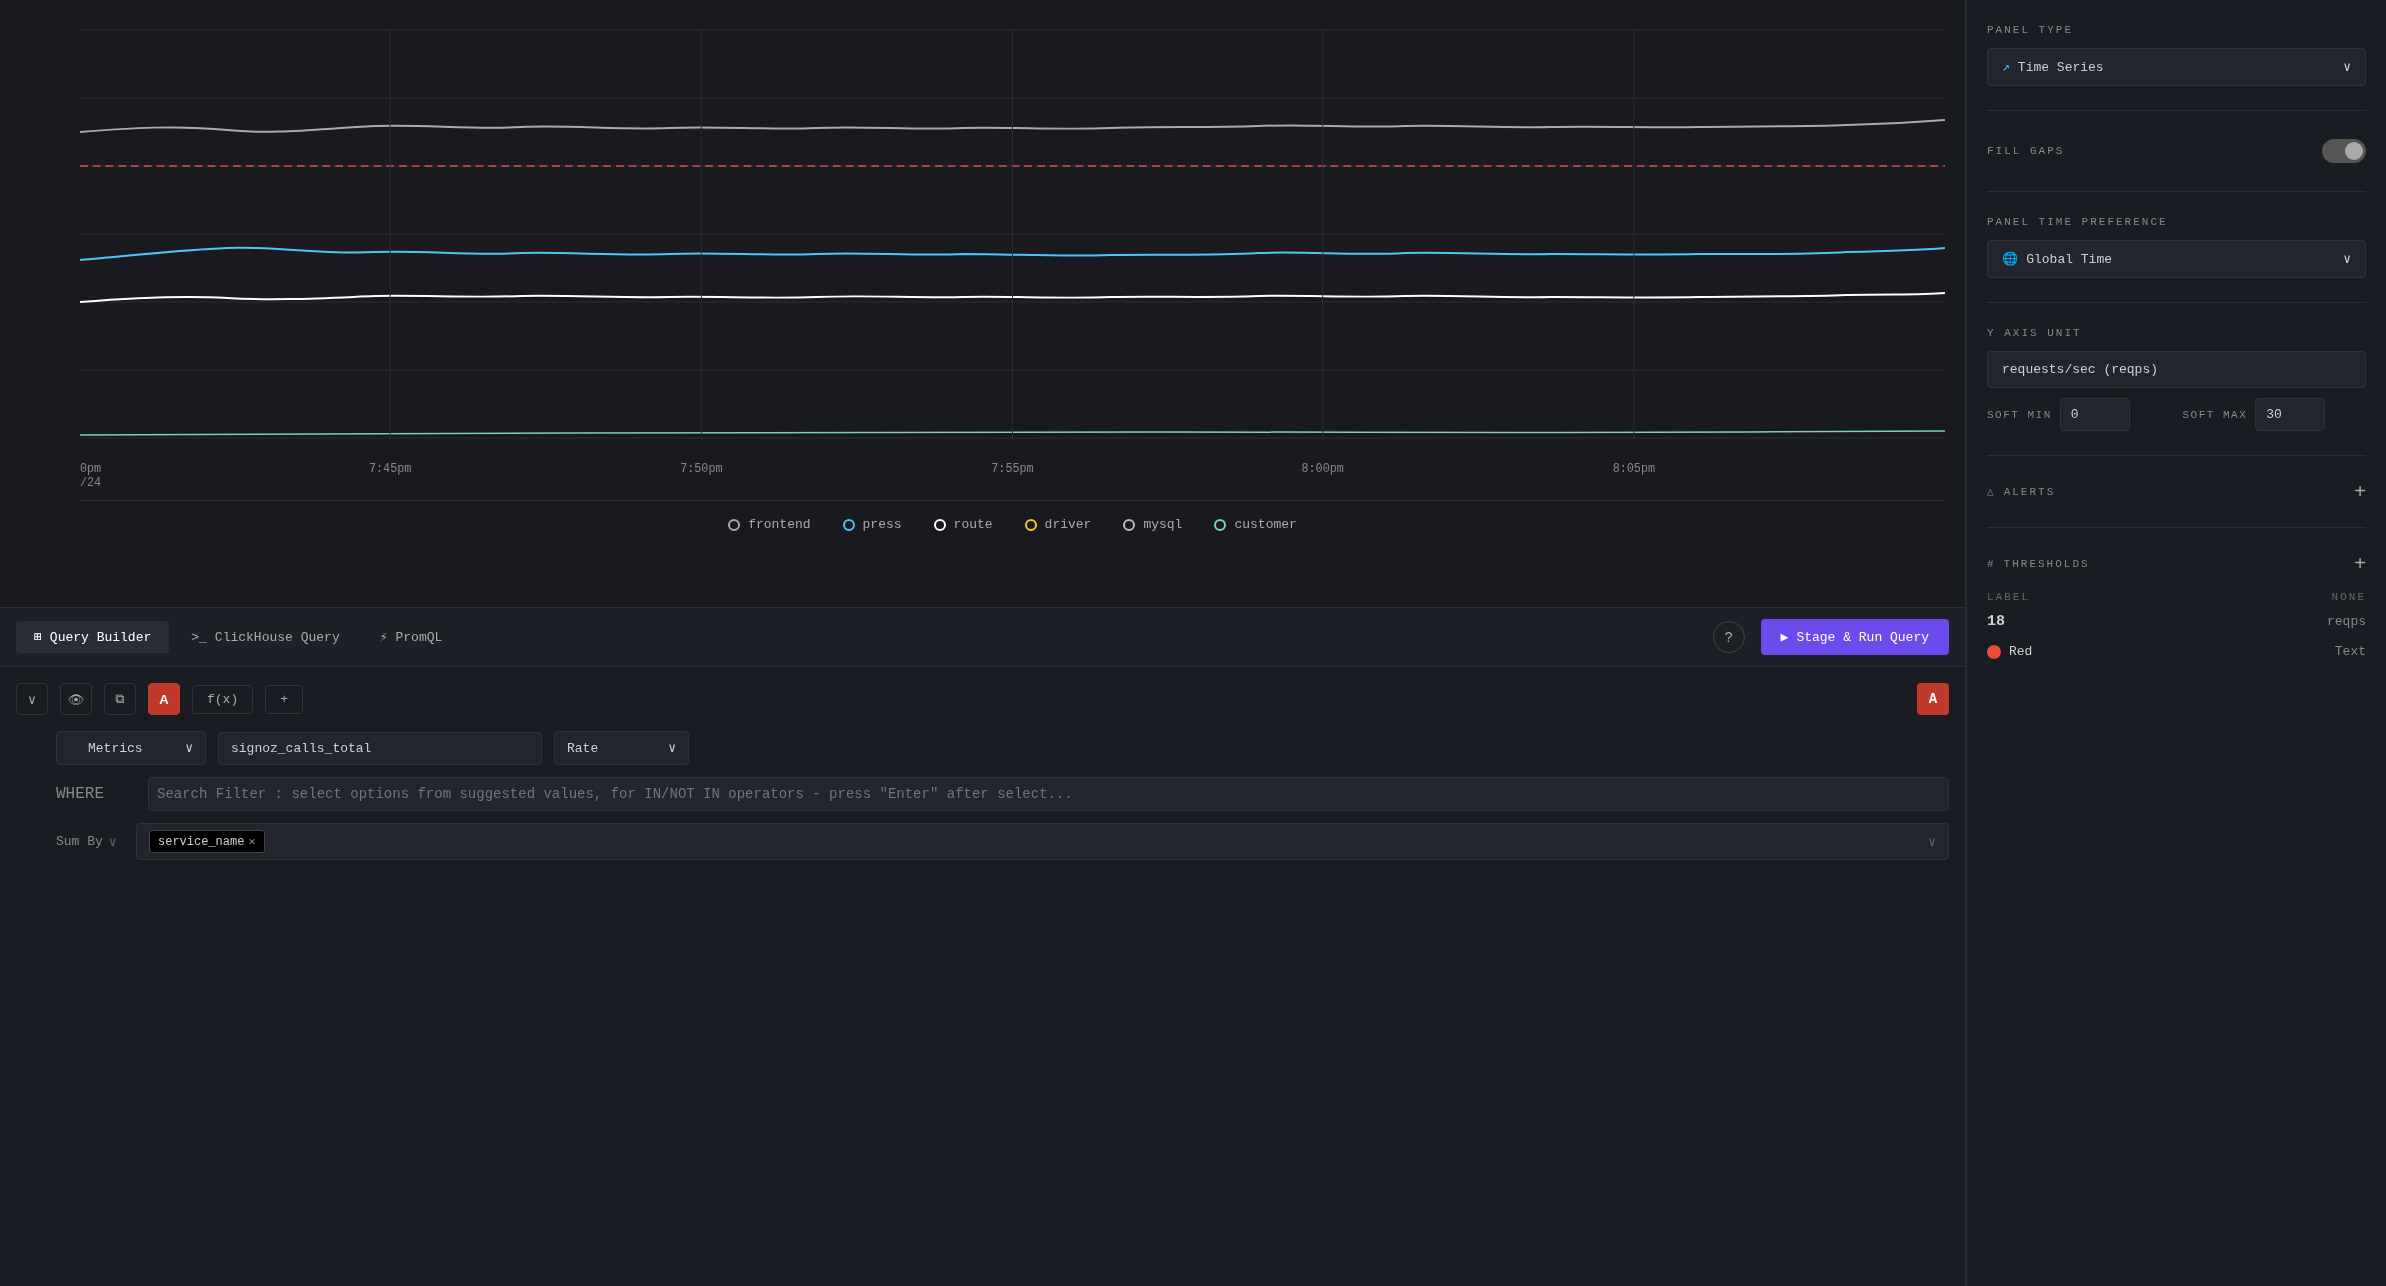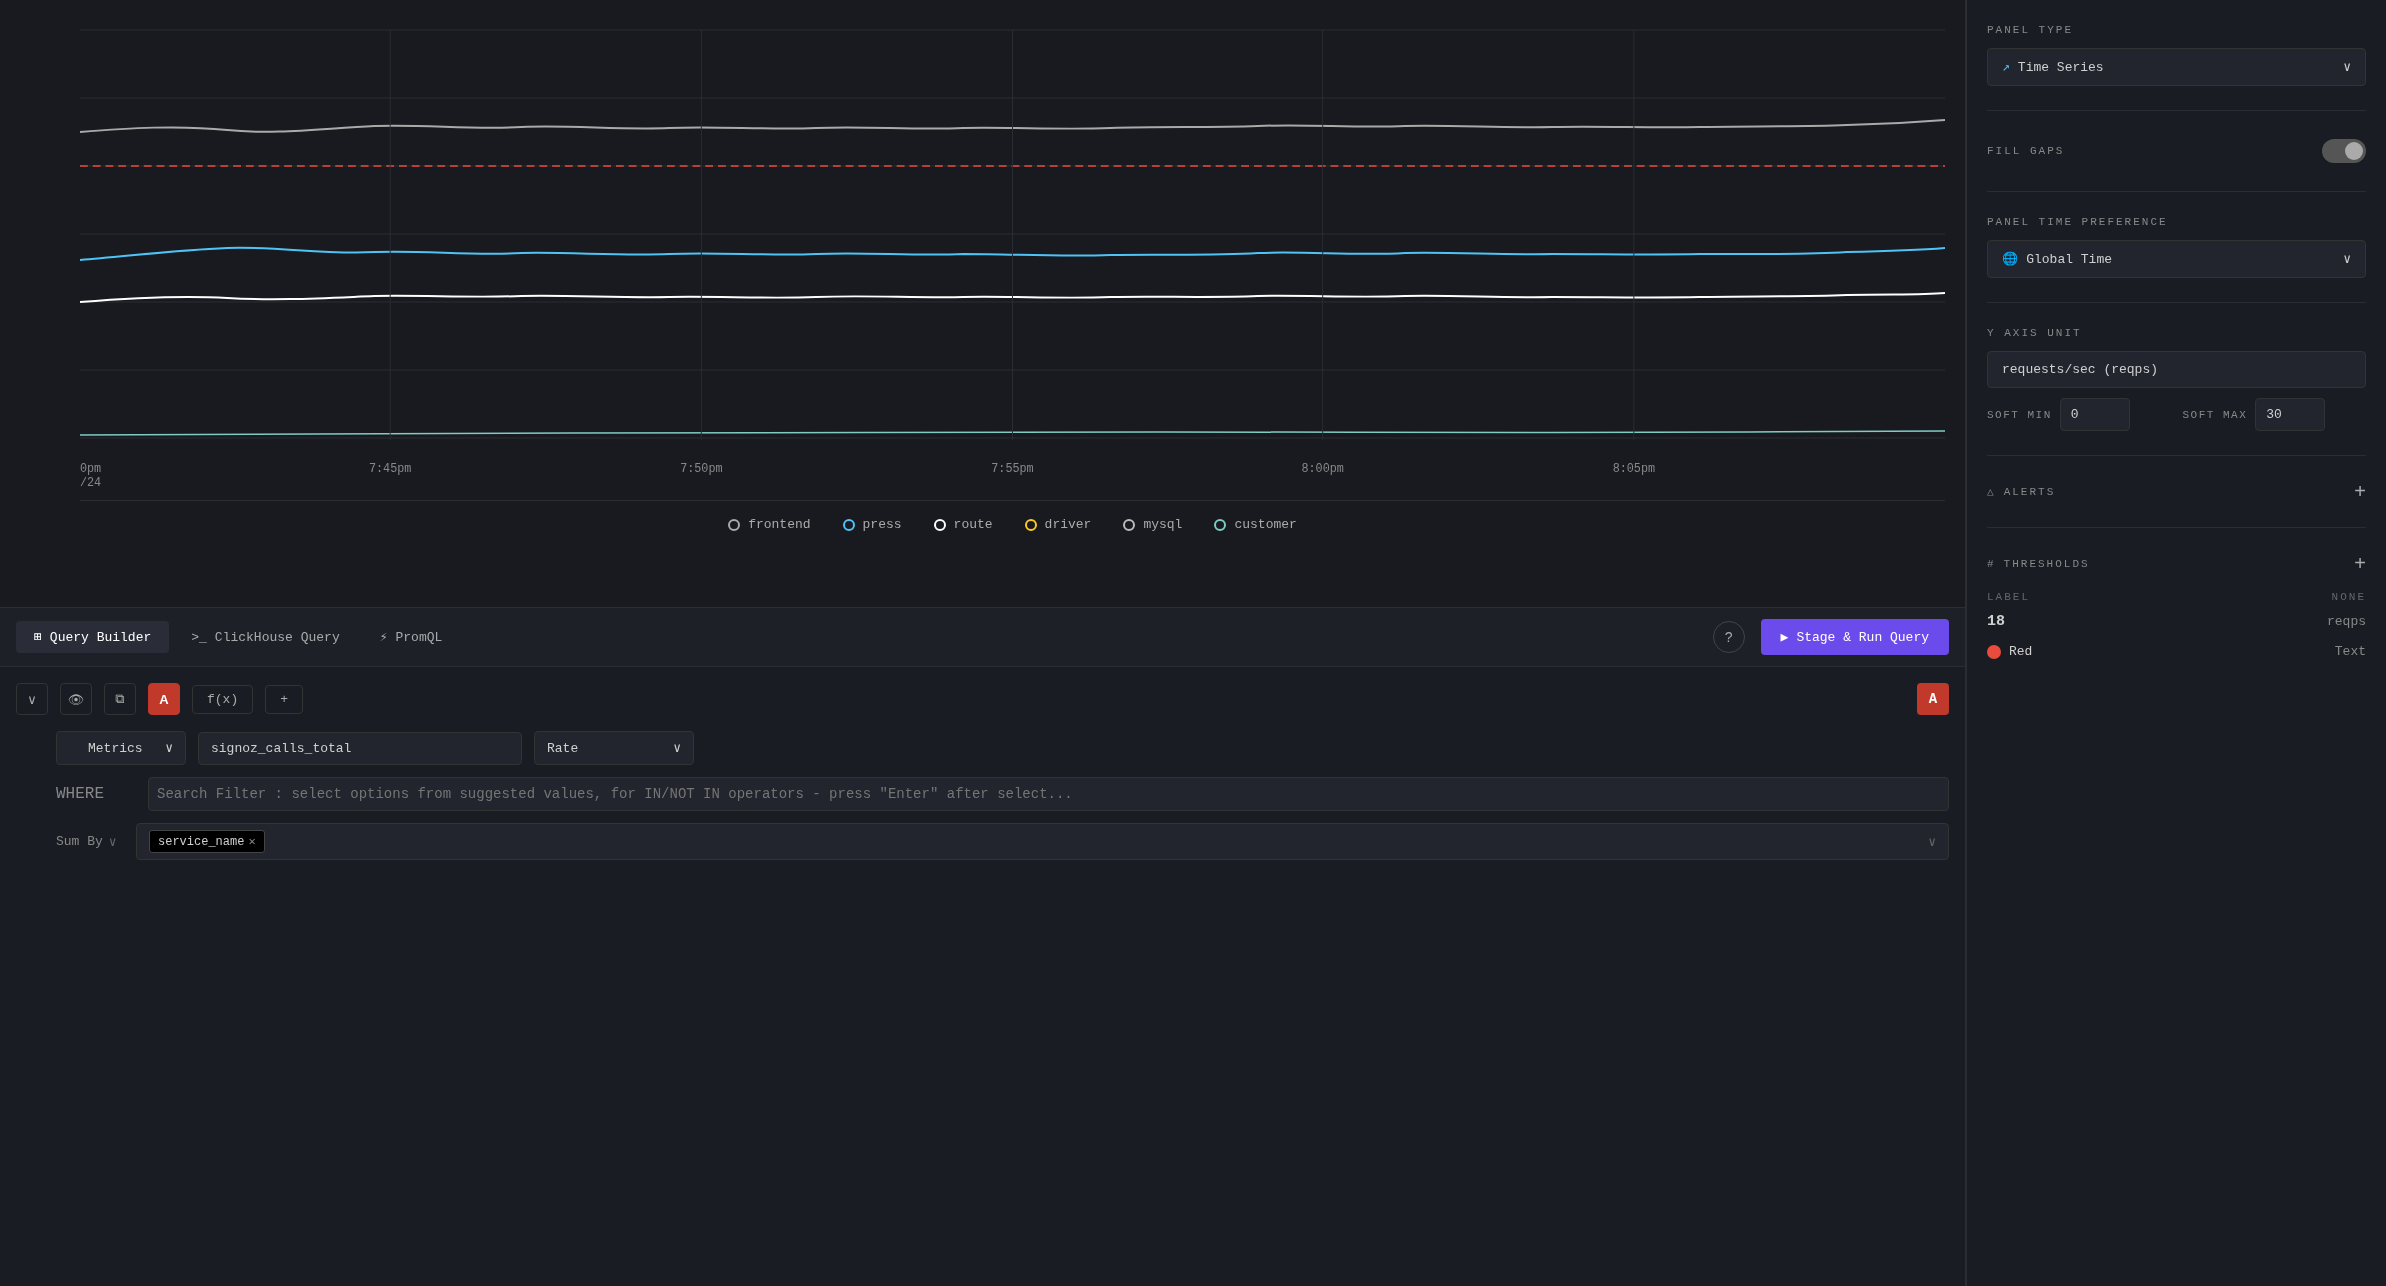--- a/index.html
+++ b/index.html
@@ -202,23 +202,23 @@
       color: #d0d0d0;
       padding: 8px 12px;
       font-family: 'Courier New', monospace;
       font-size: 13px;
       cursor: pointer;
       display: flex;
       align-items: center;
       gap: 8px;
     }
 
-    .field-select.metrics { width: 130px; padding-left: 31px; }
+    .field-select.metrics { width: 150px; padding-left: 31px; }
     .field-select.metric-name { width: 324px; }
-    .field-select.rate { width: 160px; }
+    .field-select.rate { width: 135px; }
 
     .where-row {
       display: flex;
       align-items: center;
       gap: 12px;
       padding-left: 40px;
       margin-bottom: 12px;
     }
 
     .where-label {

